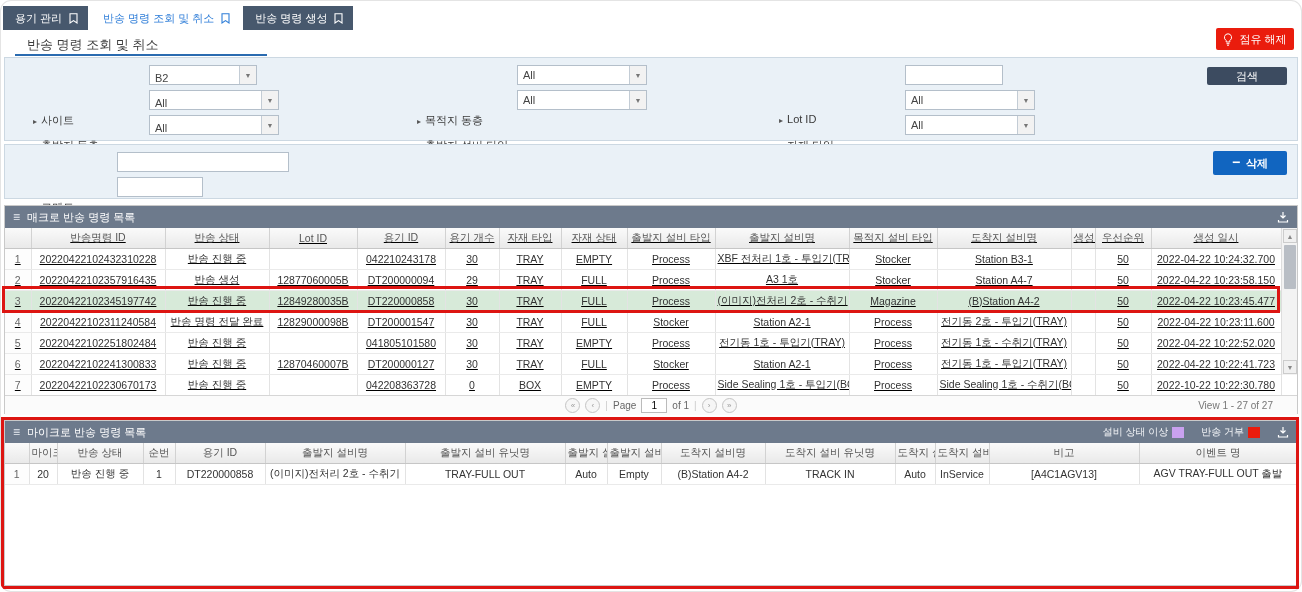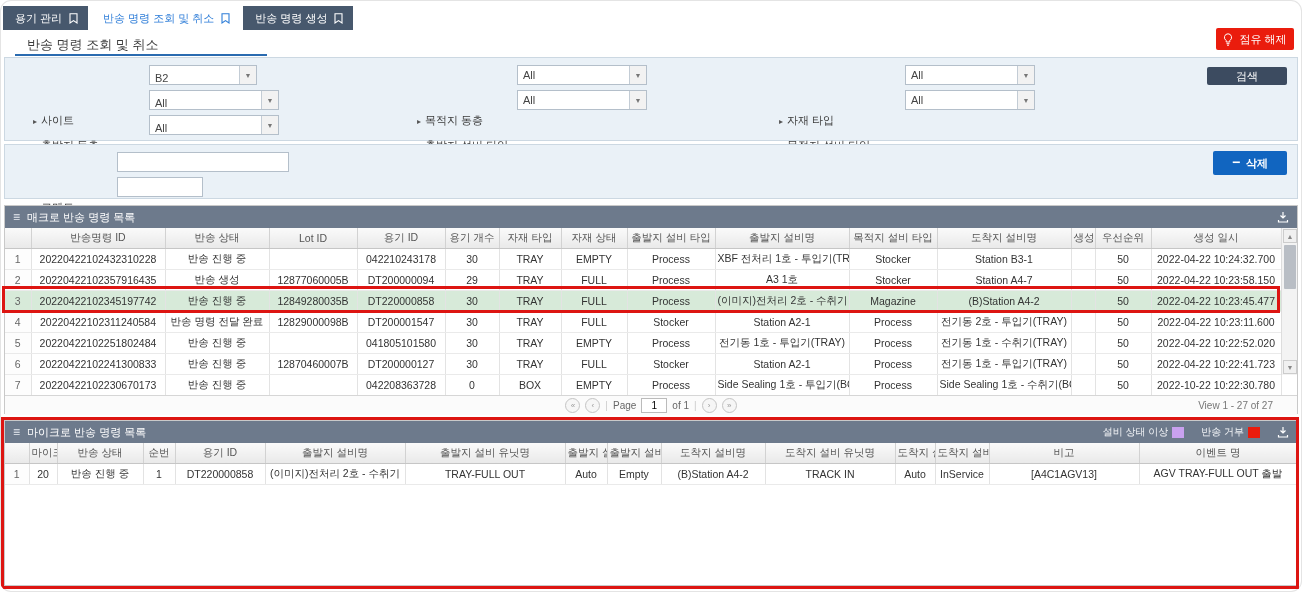--- a/index.html
+++ b/index.html
@@ -173,20 +173,24 @@
       <div class="field">
         <span class="flabel"><span class="arr">▸</span><span>출발지 설비 타입</span></span>
         <div class="fctrl sel">
           <span class="val">All</span>
             <span class="dd">▼</span>
         </div>
       </div>
     </div>
     <div class="fcol fcol3 c3">
       <div class="field">
+        <span class="flabel"><span class="arr">▸</span><span>Lot ID</span></span>
+        <input class="fctrl txt" style="width: 98px;" value="">
+      </div>
+      <div class="field">
         <span class="flabel"><span class="arr">▸</span><span>자재 타입</span></span>
         <div class="fctrl sel">
           <span class="val">All</span>
             <span class="dd">▼</span>
         </div>
       </div>
       <div class="field">
         <span class="flabel"><span class="arr">▸</span><span>목적지 설비 타입</span></span>
         <div class="fctrl sel">
           <span class="val">All</span>
@@ -221,21 +225,21 @@
       <span class="burger">≡</span>
       <span>매크로 반송 명령 목록</span>
       <span class="spacer"></span>
       <span class="dl-icon">
         <svg width="12" height="12" viewBox="0 0 12 12">
             <path d="M6 1v5.5M3.5 4.5L6 7l2.5-2.5" stroke="#fff" fill="none" stroke-width="1.2"></path>
             <path d="M1.5 9v2h9V9" stroke="#fff" fill="none" stroke-width="1.2"></path>
           </svg>
       </span>
     </div>
-    <div class="macro-body" style="height:167px;">
+    <div class="macro-body" style="height:167px;text-decoration:underline;">
       <div id="macro-table-mount">
           <table class="grid" style="width: 1276px;">
             <colgroup>
               <col style="width: 26px;">
               <col style="width: 134px;">
               <col style="width: 104px;">
               <col style="width: 88px;">
               <col style="width: 88px;">
               <col style="width: 54px;">
               <col style="width: 62px;">

